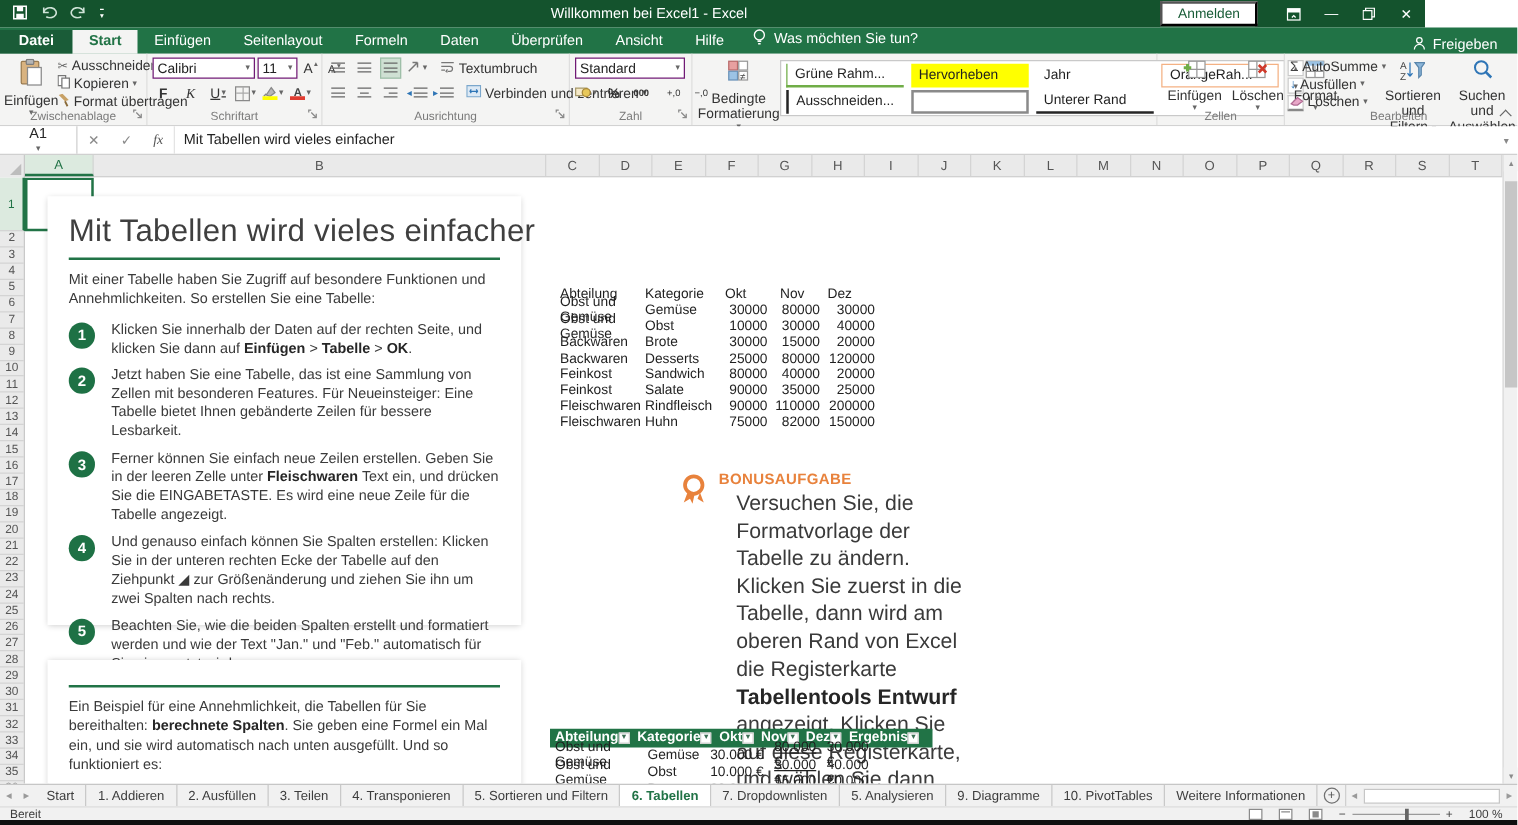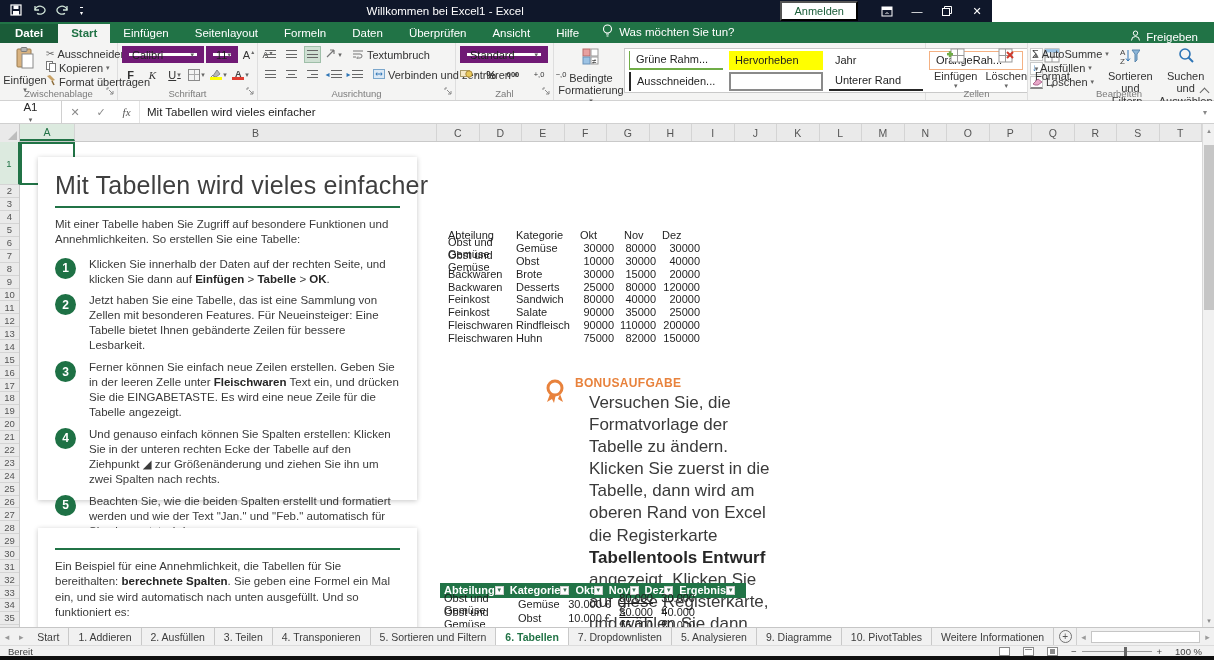--- a/index.html
+++ b/index.html
@@ -1,20 +1,20 @@
 <!DOCTYPE html>
 <html><head>
 <meta charset="utf-8">
 <style>
 *{margin:0;padding:0;box-sizing:border-box;}
 html,body{width:1214px;height:660px;overflow:hidden;}
 body{font-family:"Liberation Sans","DejaVu Sans",sans-serif;position:relative;background:#fff;color:#262626;font-size:12px;}
 .abs{position:absolute;}
 
-.titlebar{left:0;top:0;width:992px;height:22px;background:#0f172a;display:flex;align-items:center;color:#fff;}
+.titlebar{left:0;top:0;width:1140px;height:22px;background:#14532d;display:flex;align-items:center;color:#fff;}
 .qat{display:flex;align-items:center;gap:10px;padding-left:10px;width:110px;}
 .title{flex:1;text-align:center;font-size:11.5px;color:#fff;}
 .tb-right{display:flex;align-items:center;gap:0;height:22px;}
 .signin{background:#fff;color:#185c37;font-size:11px;padding:2px 12px;margin-right:14px;cursor:default;}
 .winbtn{width:30px;height:22px;display:flex;align-items:center;justify-content:center;color:#fff;font-size:11px;}
 
 .tabrow{left:0;top:22px;width:1214px;height:21px;background:#217346;display:flex;align-items:flex-end;color:#fff;}
 .rtab{padding:3px 13px 4px;font-size:11.5px;white-space:nowrap;}
 .rtab.file{background:#1a5c38;font-weight:bold;padding:3px 15px 4px;}
 .rtab.active{background:#f4f4f3;color:#217346;font-weight:bold;}
@@ -22,21 +22,21 @@
 .share{margin-left:auto;display:flex;align-items:center;gap:5px;padding-right:16px;font-size:11.5px;}
 
 .ribbon{left:0;top:43px;width:1214px;height:58px;background:#f4f4f3;border-bottom:1px solid #d2d2d2;display:flex;}
 .grp{position:relative;border-right:1px solid #dedede;padding:3px 4px 13px;display:flex;align-items:flex-start;}
 .glabel{position:absolute;bottom:1px;left:0;right:0;text-align:center;font-size:9.5px;color:#7b7b7b;}
 .launcher{position:absolute;bottom:2px;right:3px;}
 .bigbtn{display:flex;flex-direction:column;align-items:center;justify-content:flex-start;font-size:11px;color:#333;padding:1px 4px;line-height:1.15;text-align:center;}
 .bigbtn .cap{margin-top:2px;}
 .smallrow{display:flex;align-items:center;gap:3px;font-size:11px;color:#333;height:14px;white-space:nowrap;}
 .col-sm{display:flex;flex-direction:column;justify-content:space-between;height:42px;padding-top:1px;}
-.combo{background:#fff;border:7px solid #701a75;font-size:11px;color:#222;display:flex;align-items:center;justify-content:space-between;padding:0 3px;height:17px;}
+.combo{background:#fff;border:1px solid #701a75;font-size:11px;color:#222;display:flex;align-items:center;justify-content:space-between;padding:0 3px;height:17px;}
 .dd{font-size:7px;color:#666;line-height:1;}
 .tbtn{display:flex;align-items:center;justify-content:center;min-width:17px;height:17px;font-size:11px;color:#333;gap:1px;}
 .pressed{background:#cfe0d3;border:1px solid #9fbfa9;}
 .frow{display:flex;align-items:center;gap:2px;}
 .fk{font-weight:bold;}.fi{font-style:italic;font-family:"Liberation Serif",serif;}.fu{text-decoration:underline;}
 .ubar{display:inline-block;width:12px;height:3px;margin-top:-1px;}
 .lns{display:inline-block;width:11px;height:9px;background:linear-gradient(#666 0 0) 0 0/11px 1.4px no-repeat,linear-gradient(#666 0 0) 0 3.5px/11px 1.4px no-repeat,linear-gradient(#666 0 0) 0 7px/11px 1.4px no-repeat;}
 .lns.c{background:linear-gradient(#666 0 0) 0 0/11px 1.4px no-repeat,linear-gradient(#666 0 0) 2px 3.5px/7px 1.4px no-repeat,linear-gradient(#666 0 0) 0 7px/11px 1.4px no-repeat;}
 .lns.r{background:linear-gradient(#666 0 0) 0 0/11px 1.4px no-repeat,linear-gradient(#666 0 0) 4px 3.5px/7px 1.4px no-repeat,linear-gradient(#666 0 0) 0 7px/11px 1.4px no-repeat;}
 .grid12{display:inline-block;width:12px;height:12px;border:1px solid #8a8a8a;background:linear-gradient(#aaa 0 0) 50% 0/1px 100% no-repeat,linear-gradient(#aaa 0 0) 0 50%/100% 1px no-repeat;}

